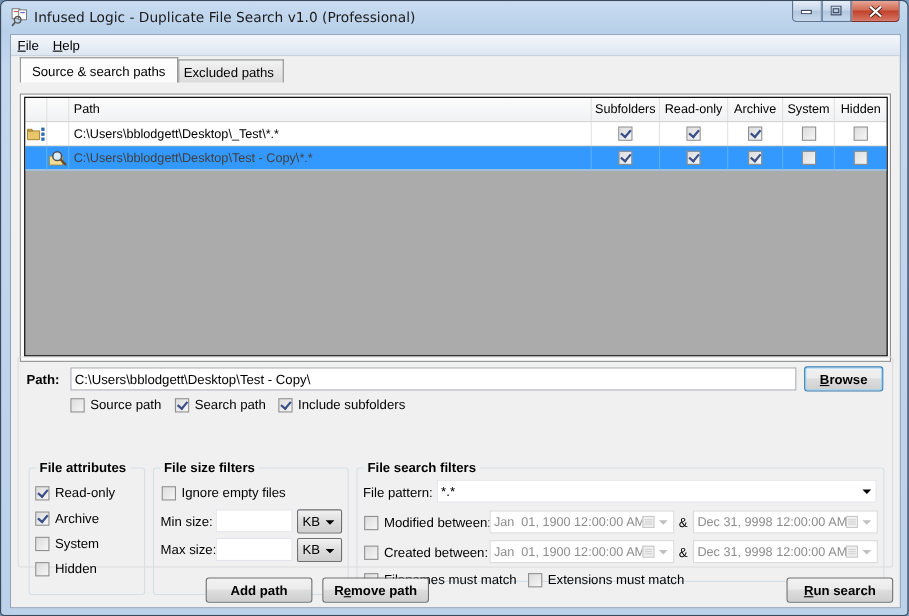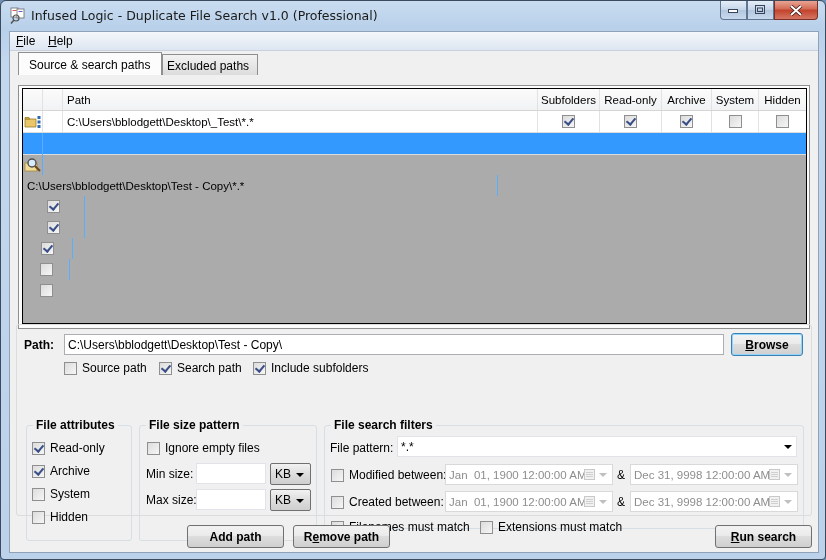--- a/index.html
+++ b/index.html
@@ -51,21 +51,21 @@
   }
 
   
   .grid {
     position: absolute; left: 3px; top: 2px; width: 785px; height: 236px;
     border: 1px solid #000; background: #ababab; overflow: hidden;
   }
   .grid-head, .grid-row { position: absolute; left: 0; width: 783px; display: flex; }
   .grid-head { top: 0; height: 22px; background: linear-gradient(180deg, #fbfbfb, #f1f2f4); border-bottom: 1px solid #d5d5d5; }
   .grid-row { height: 22px; background: #fff; border-bottom: 1px solid #dcdcdc; }
-  .grid-row.selected { background: #3399ff; color: #000000; flex-direction: column; }
+  .grid-row.selected { background: #3399ff; color: #404040; }
   .cell { height: 100%; border-right: 1px solid #e2e2e2; display: flex; align-items: center; font-size: 11.5px; flex: none; }
   .grid-row.selected .cell { border-right-color: #5aaeff; }
   .c-ico1 { width: 20px; justify-content: center; }
   .c-ico2 { width: 20px; justify-content: center; }
   .c-path { width: 475px; padding-left: 4px; }
   .c-chk { justify-content: center; }
   .w-sub { width: 62px; } .w-ro { width: 62px; } .w-ar { width: 50px; } .w-sy { width: 47px; } .w-hi { width: 47px; border-right: none; }
   .grid-head .c-path { font-size: 11.5px; }
 
   .cb {
@@ -268,21 +268,21 @@
             <span class="cb"></span>
             <span>System</span>
           </div>
         <div class="chk-row" style="left:5px; top:84px;">
             <span class="cb"></span>
             <span>Hidden</span>
           </div>
       </div>
 
       <div class="group" style="left:122px; top:100px; width:178px; height:116px;">
-        <span class="group-title">File size pattern</span>
+        <span class="group-title">File size filters</span>
         <div class="chk-row" style="left:7px; top:15px;">
             <span class="cb"></span>
             <span>Ignore empty files</span>
           </div>
         <span class="label" style="left:6px; top:41px;">Min size:</span>
         <div class="textbox" style="left:56px; top:37px; width:70px; border-color:#e2e3ea;"></div>
         <div class="combo" style="left:130px; top:37px; width:41px;">
           <span>KB</span>
           <span class="arrow" style="right:6px; top:9px;"></span>
         </div>

